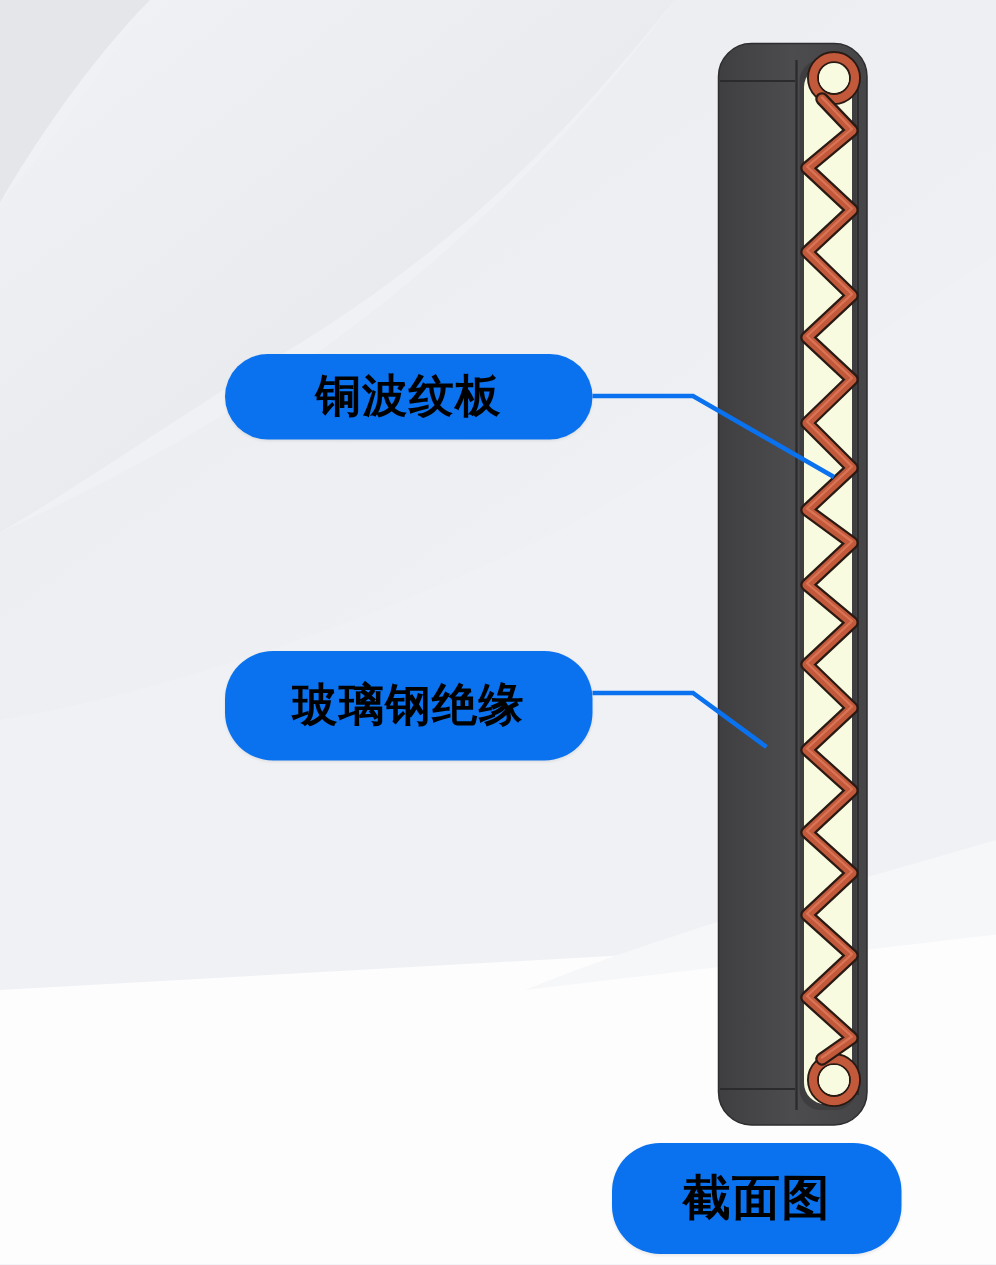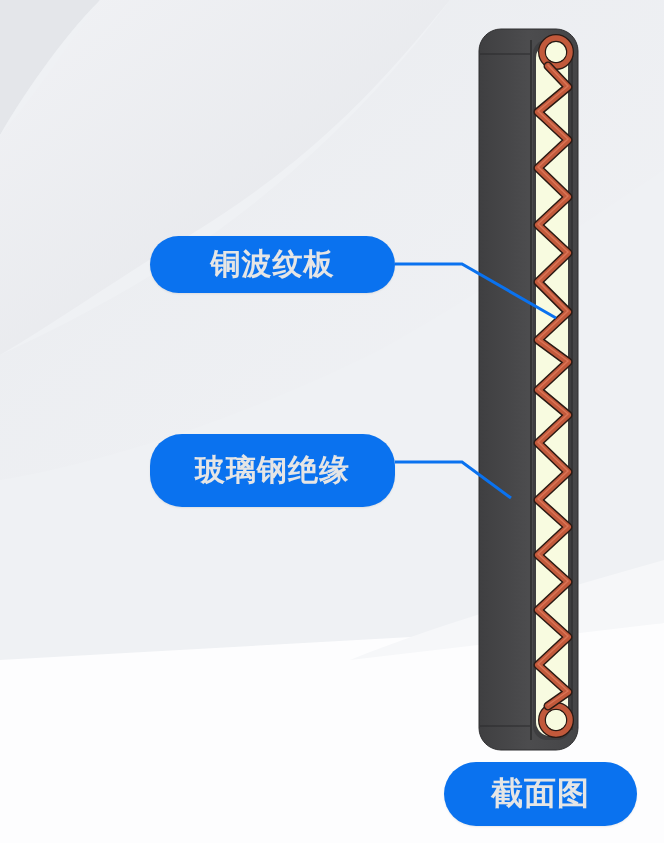--- a/index.html
+++ b/index.html
@@ -3,29 +3,29 @@
 <meta charset="utf-8">
 <style>
   html, body { margin: 0; padding: 0; }
   body {
     width: 664px; height: 843px; overflow: hidden; position: relative;
     font-family: "DejaVu Sans", "Liberation Sans", sans-serif;
     background: #eef0f3;
   }
   .bg { position: absolute; left: 0; top: 0; width: 664px; height: 843px; }
   .pill {
-    position: absolute; background: #0a72ef; color: #e5e5e5;
+    position: absolute; background: #0a72ef; color: #000000;
     border-radius: 32px; display: flex; align-items: center; justify-content: center;
     font-weight: bold; letter-spacing: 1px;
     box-shadow: 0 1px 2px rgba(0,0,0,0.08);
   }
   .pill span { display: block; }
   #pill-copper { left: 150px; top: 236px; width: 245px; height: 57px; font-size: 30px; }
   #pill-frp { left: 150px; top: 434px; width: 245px; height: 73px; font-size: 30px; }
-  #pill-section { left: 444px; top: 762px; width: 193px; height: 64px; font-size: 32px; }
+  #pill-section { left: 408px; top: 762px; width: 193px; height: 74px; font-size: 32px; }
   .diagram { position: absolute; left: 0; top: 0; width: 664px; height: 843px; }
 </style>
 </head>
 <body>
 
 <svg class="bg" viewBox="0 0 664 843">
   <defs>
     <linearGradient id="bgA" x1="0" y1="0" x2="1" y2="1">
       <stop offset="0" stop-color="#f1f2f5"></stop>
       <stop offset="1" stop-color="#e3e5e9"></stop>

